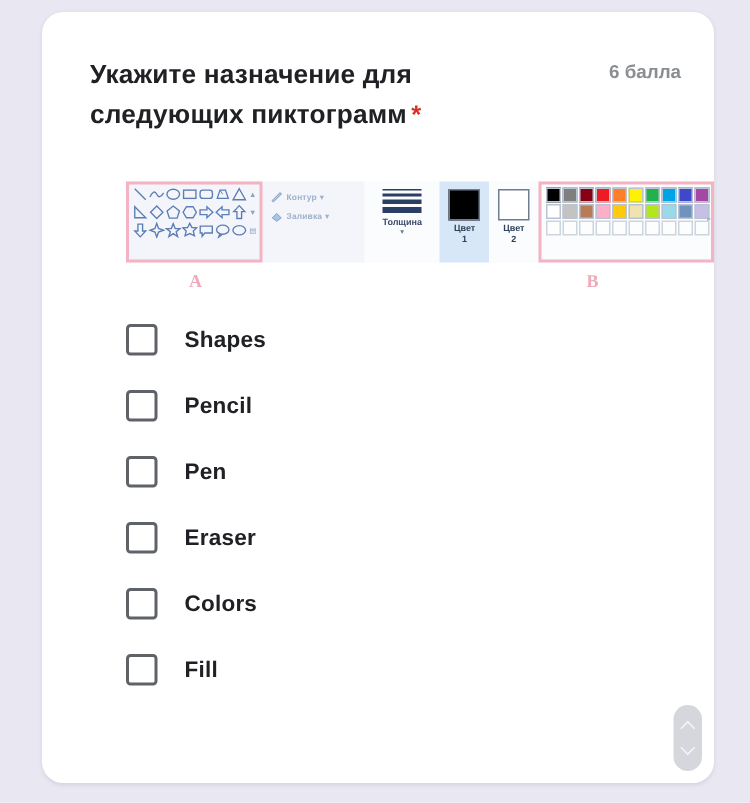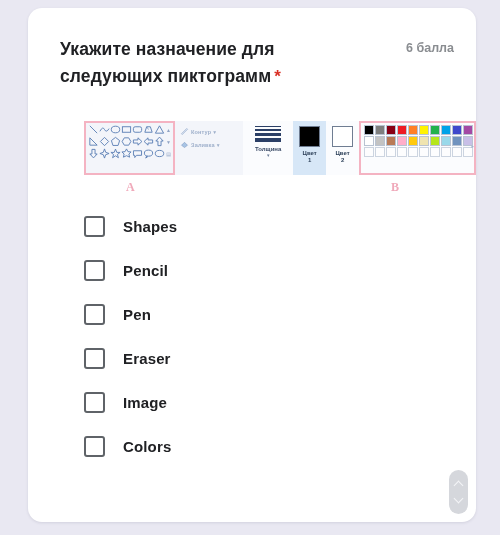--- a/index.html
+++ b/index.html
@@ -358,25 +358,25 @@
         <div class="opt">
           <div class="cbox"></div>
           <div class="opt-lbl">Pen</div>
         </div>
         <div class="opt">
           <div class="cbox"></div>
           <div class="opt-lbl">Eraser</div>
         </div>
         <div class="opt">
           <div class="cbox"></div>
-          <div class="opt-lbl">Image</div>
-        </div>
-        <div class="opt">
-          <div class="cbox"></div>
           <div class="opt-lbl">Colors</div>
+        </div>
+        <div class="opt">
+          <div class="cbox"></div>
+          <div class="opt-lbl">Fill</div>
         </div>
       </div>
 
     <div class="scroll-pill">
       <span class="sp-up"></span>
       <span class="sp-dn"></span>
     </div>
 
   </div>
 </div>

